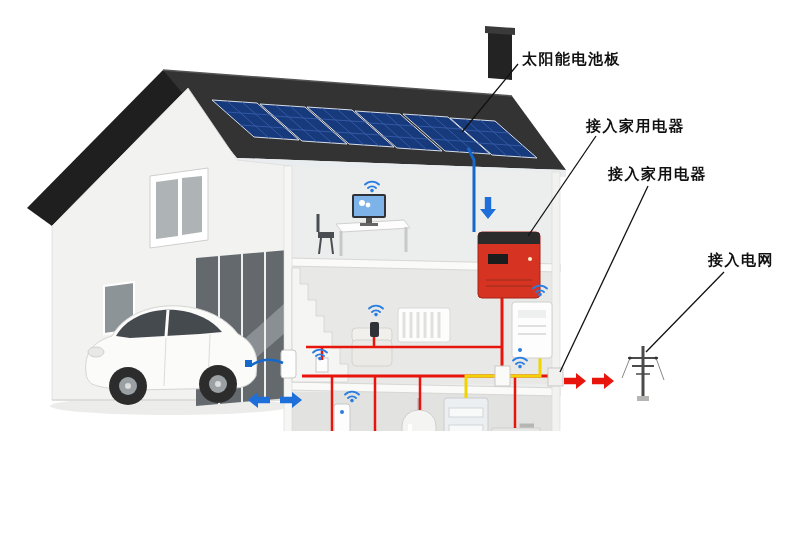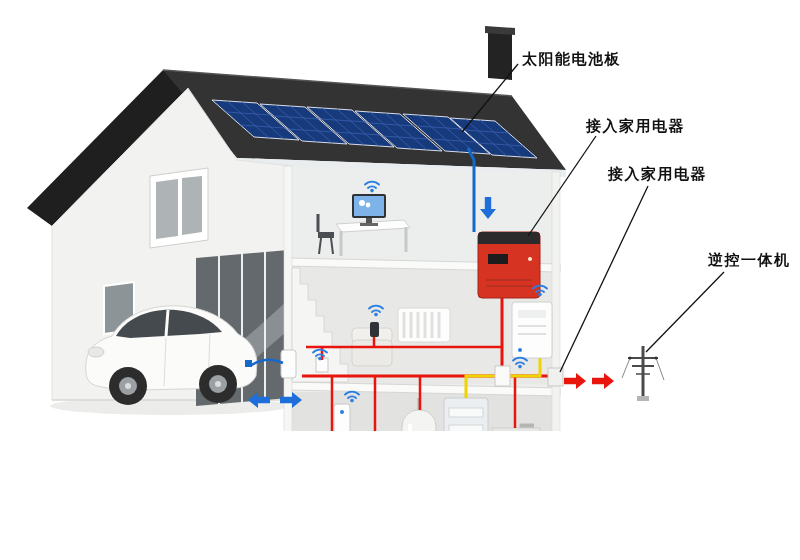--- a/index.html
+++ b/index.html
@@ -275,14 +275,14 @@
     <line x1="518" y1="64" x2="462" y2="132"></line>
     <line x1="596" y1="136" x2="528" y2="236"></line>
     <line x1="648" y1="186" x2="560" y2="372"></line>
     <line x1="724" y1="272" x2="646" y2="352"></line>
   </g>
 </svg>
 
   <div class="diagram-label" id="lbl-solar">太阳能电池板</div>
   <div class="diagram-label" id="lbl-inverter">接入家用电器</div>
   <div class="diagram-label" id="lbl-appliance">接入家用电器</div>
-  <div class="diagram-label" id="lbl-grid">逆控一体机</div>
+  <div class="diagram-label" id="lbl-grid">接入电网</div>
 </div>
 
 </body></html>

